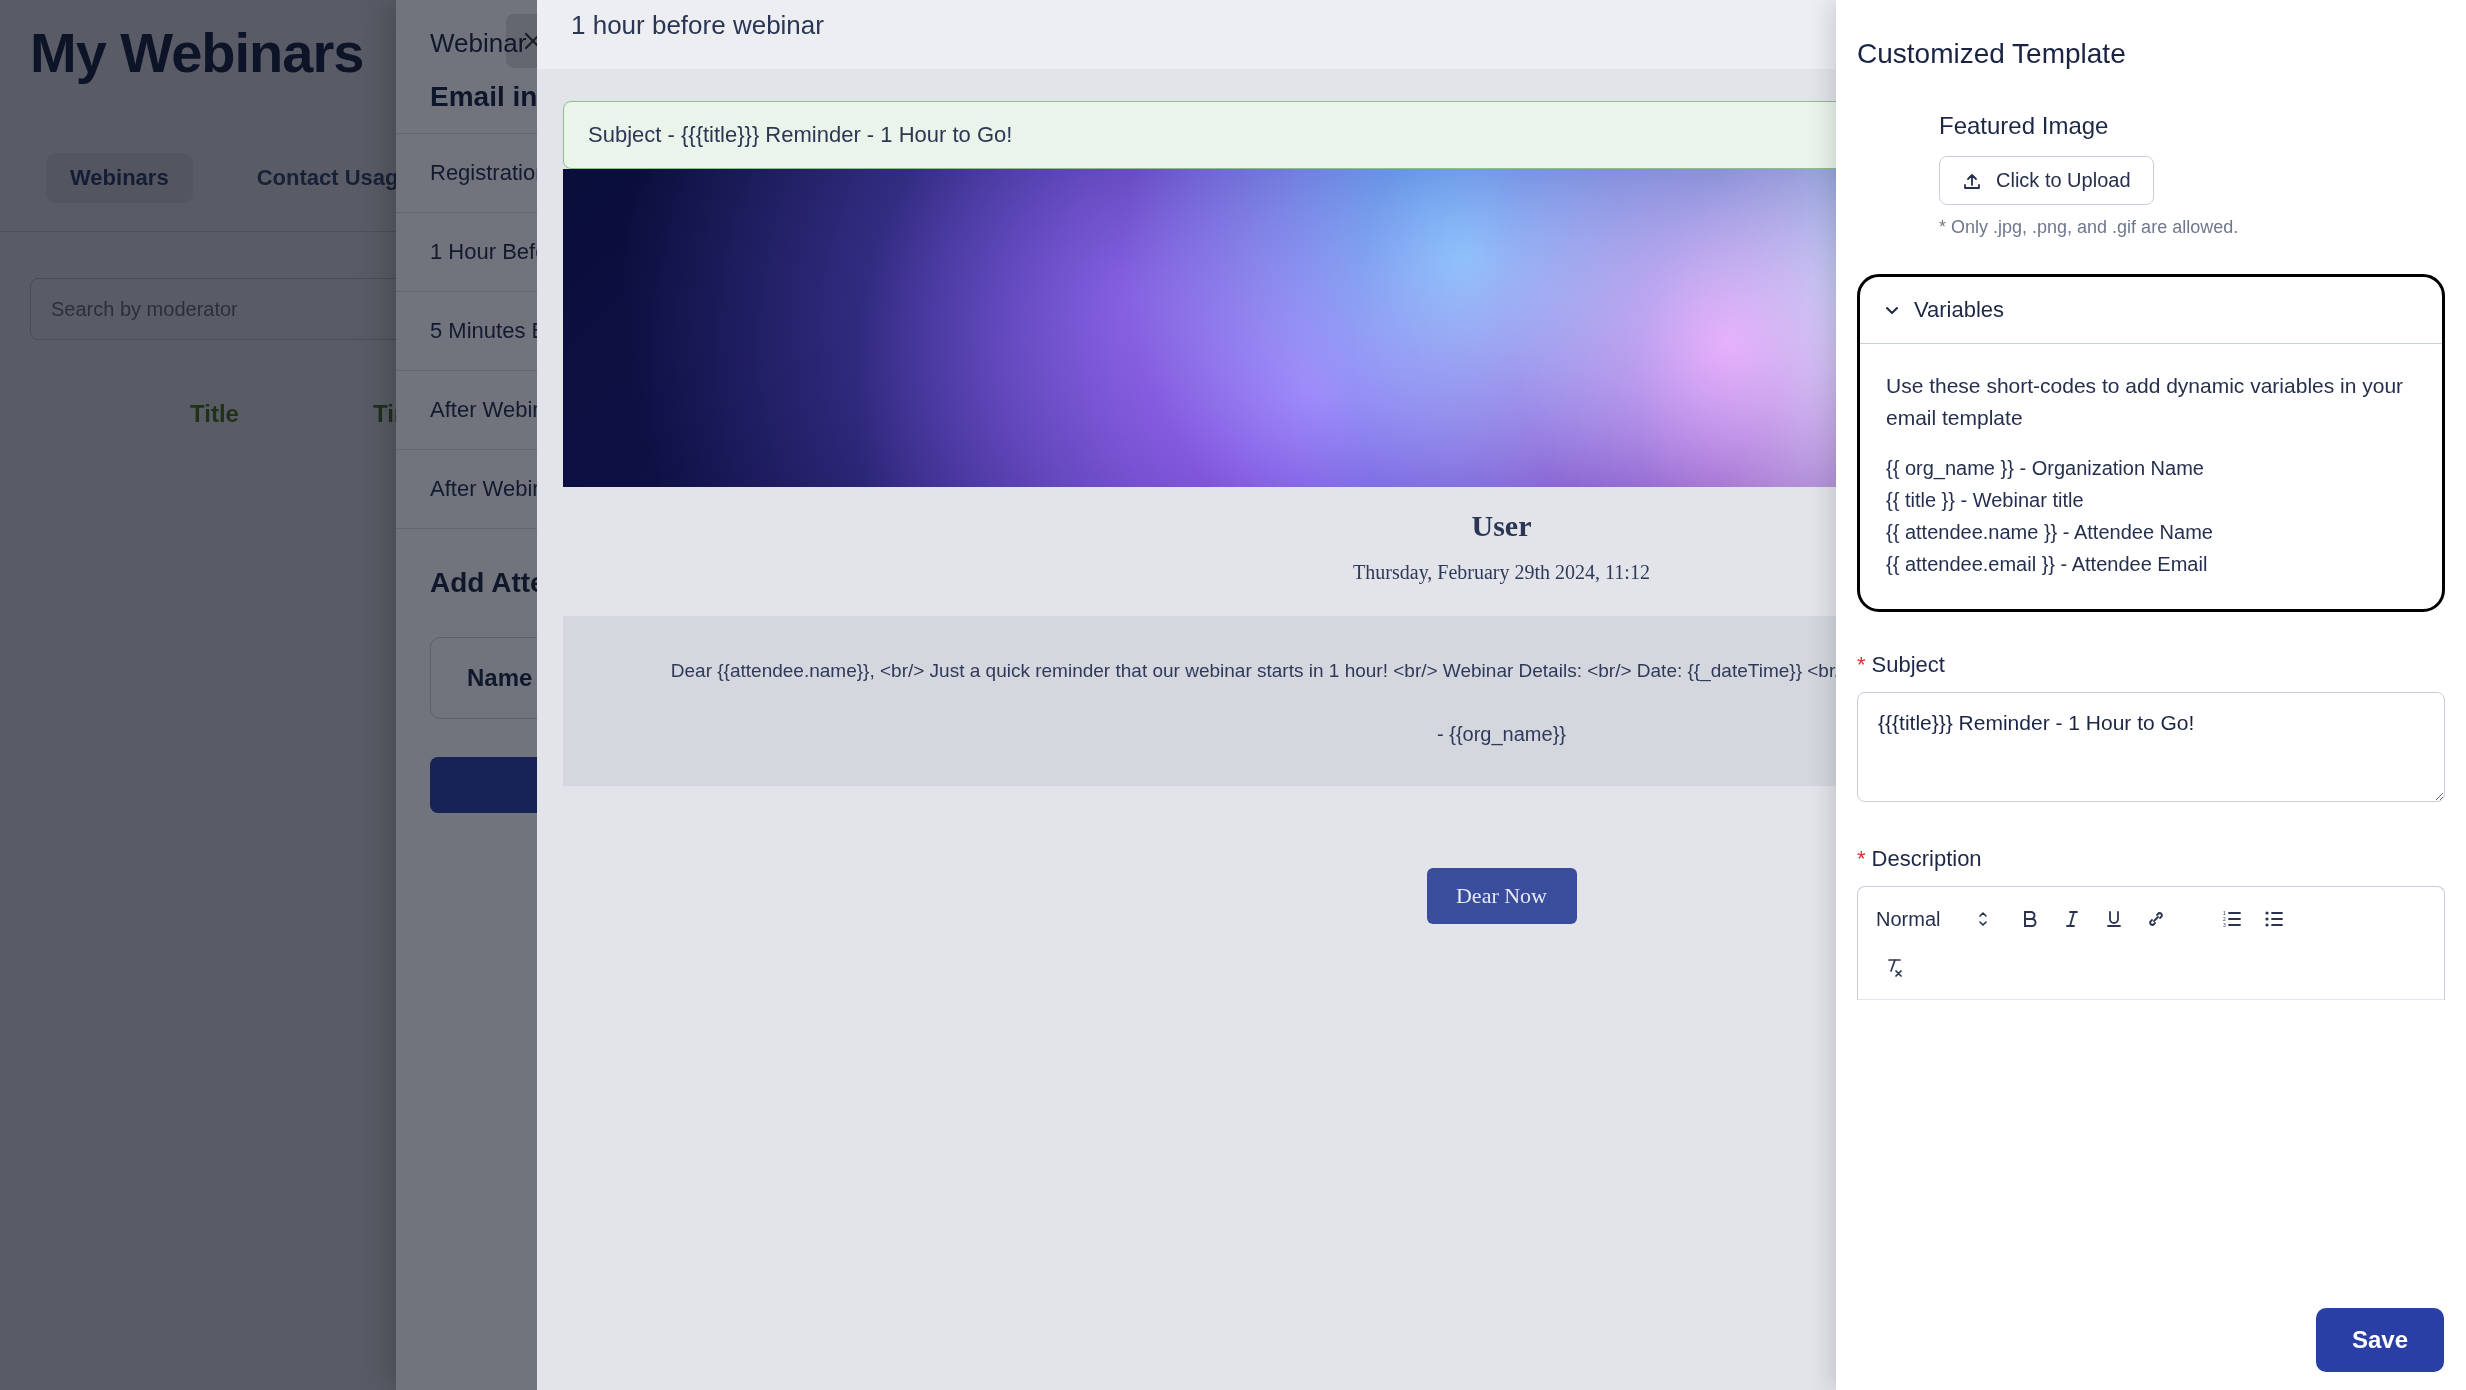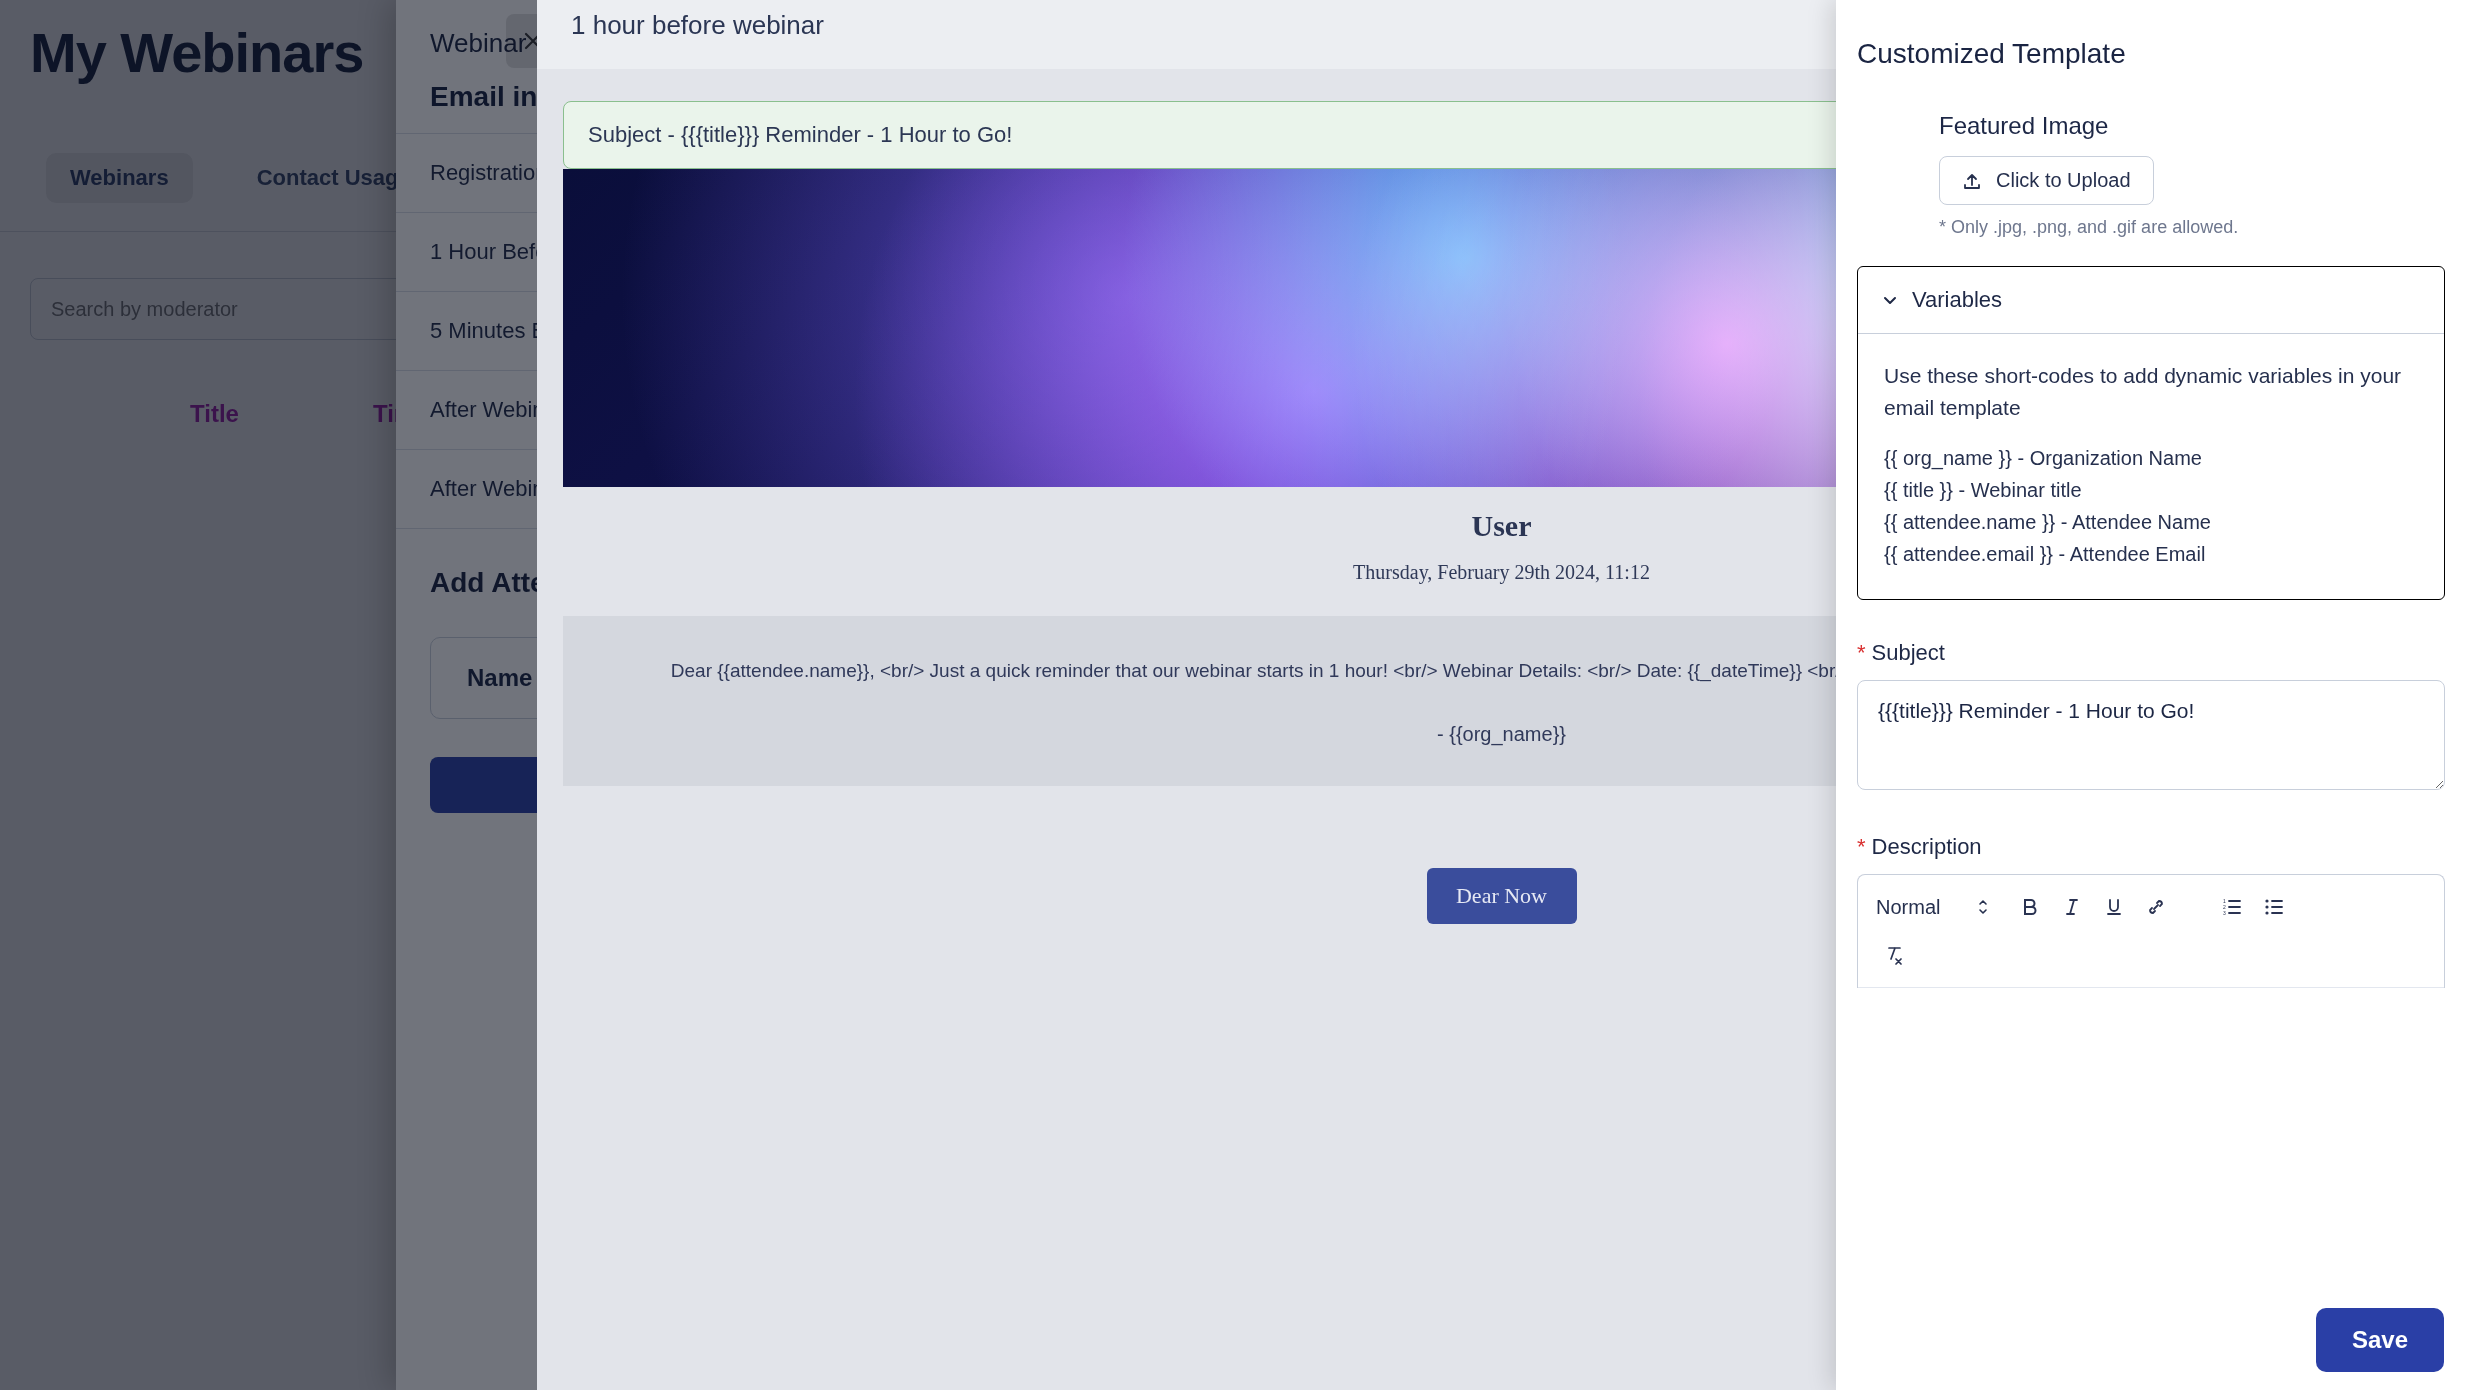--- a/index.html
+++ b/index.html
@@ -23,21 +23,21 @@
       color: #374a6f; cursor: pointer;
     }
     .tab-pill.active { background: rgba(0,0,0,0.08); color: #2a3d68; }
     .divider-line { height: 1px; background: #d8dce4; margin: 28px -30px 0; }
     .search-wrap { margin-top: 46px; }
     .search-input {
       width: 460px; height: 62px; border: 1px solid #c9cfd9; border-radius: 8px;
       padding: 0 20px; font-size: 20px; color: #6a738a;
     }
     .table-head { margin-top: 60px; display: flex; gap: 134px; padding-left: 160px; }
-    .th { font-size: 24px; font-weight: 700; color: #a21caf; }
+    .th { font-size: 24px; font-weight: 700; color: #4d7c0f; }
     
     
     .overlay-dark {
       position: absolute; inset: 0; background: rgba(10,15,30,0.68);
     }
     
     
     .layer-2 {
       position: absolute; left: 396px; top: 0; right: 0; bottom: 0;
       background: #fff; box-shadow: -8px 0 30px rgba(0,0,0,0.2);
@@ -109,21 +109,21 @@
     }
     .layer-4 h2 { font-size: 28px; font-weight: 500; color: #1a2442; }
     .fi-label { font-size: 24px; color: #1d2746; margin: 42px 0 0 82px; }
     .upload-btn {
       margin: 16px 0 0 82px; display: inline-flex; align-items: center; gap: 14px;
       padding: 12px 22px; border: 1px solid #c8cfdb; border-radius: 8px;
       font-size: 20px; color: #26304e; cursor: pointer; background: #fff;
     }
     .upload-hint { margin: 12px 0 0 82px; font-size: 18px; color: #6e778e; }
     .variables-box {
-      margin-top: 28px; border: 1px solid #000000; border-radius: 6px; overflow: hidden;
+      margin-top: 36px; border: 3px solid #000000; border-radius: 22px; overflow: hidden;
     }
     .var-head {
       display: flex; align-items: center; gap: 14px; padding: 20px 24px;
       border-bottom: 1px solid #c8cfdb; font-size: 22px; color: #1e2846; cursor: pointer;
     }
     .var-body { padding: 26px 26px 30px; font-size: 20px; color: #26304e; line-height: 1.5; }
     .var-body .intro { margin-bottom: 20px; font-size: 21px; }
     .var-body .code { font-size: 20px; margin-top: 2px; }
     .field-label { margin-top: 40px; font-size: 22px; color: #1e2846; }
     .req { color: #d93030; margin-right: 6px; }

